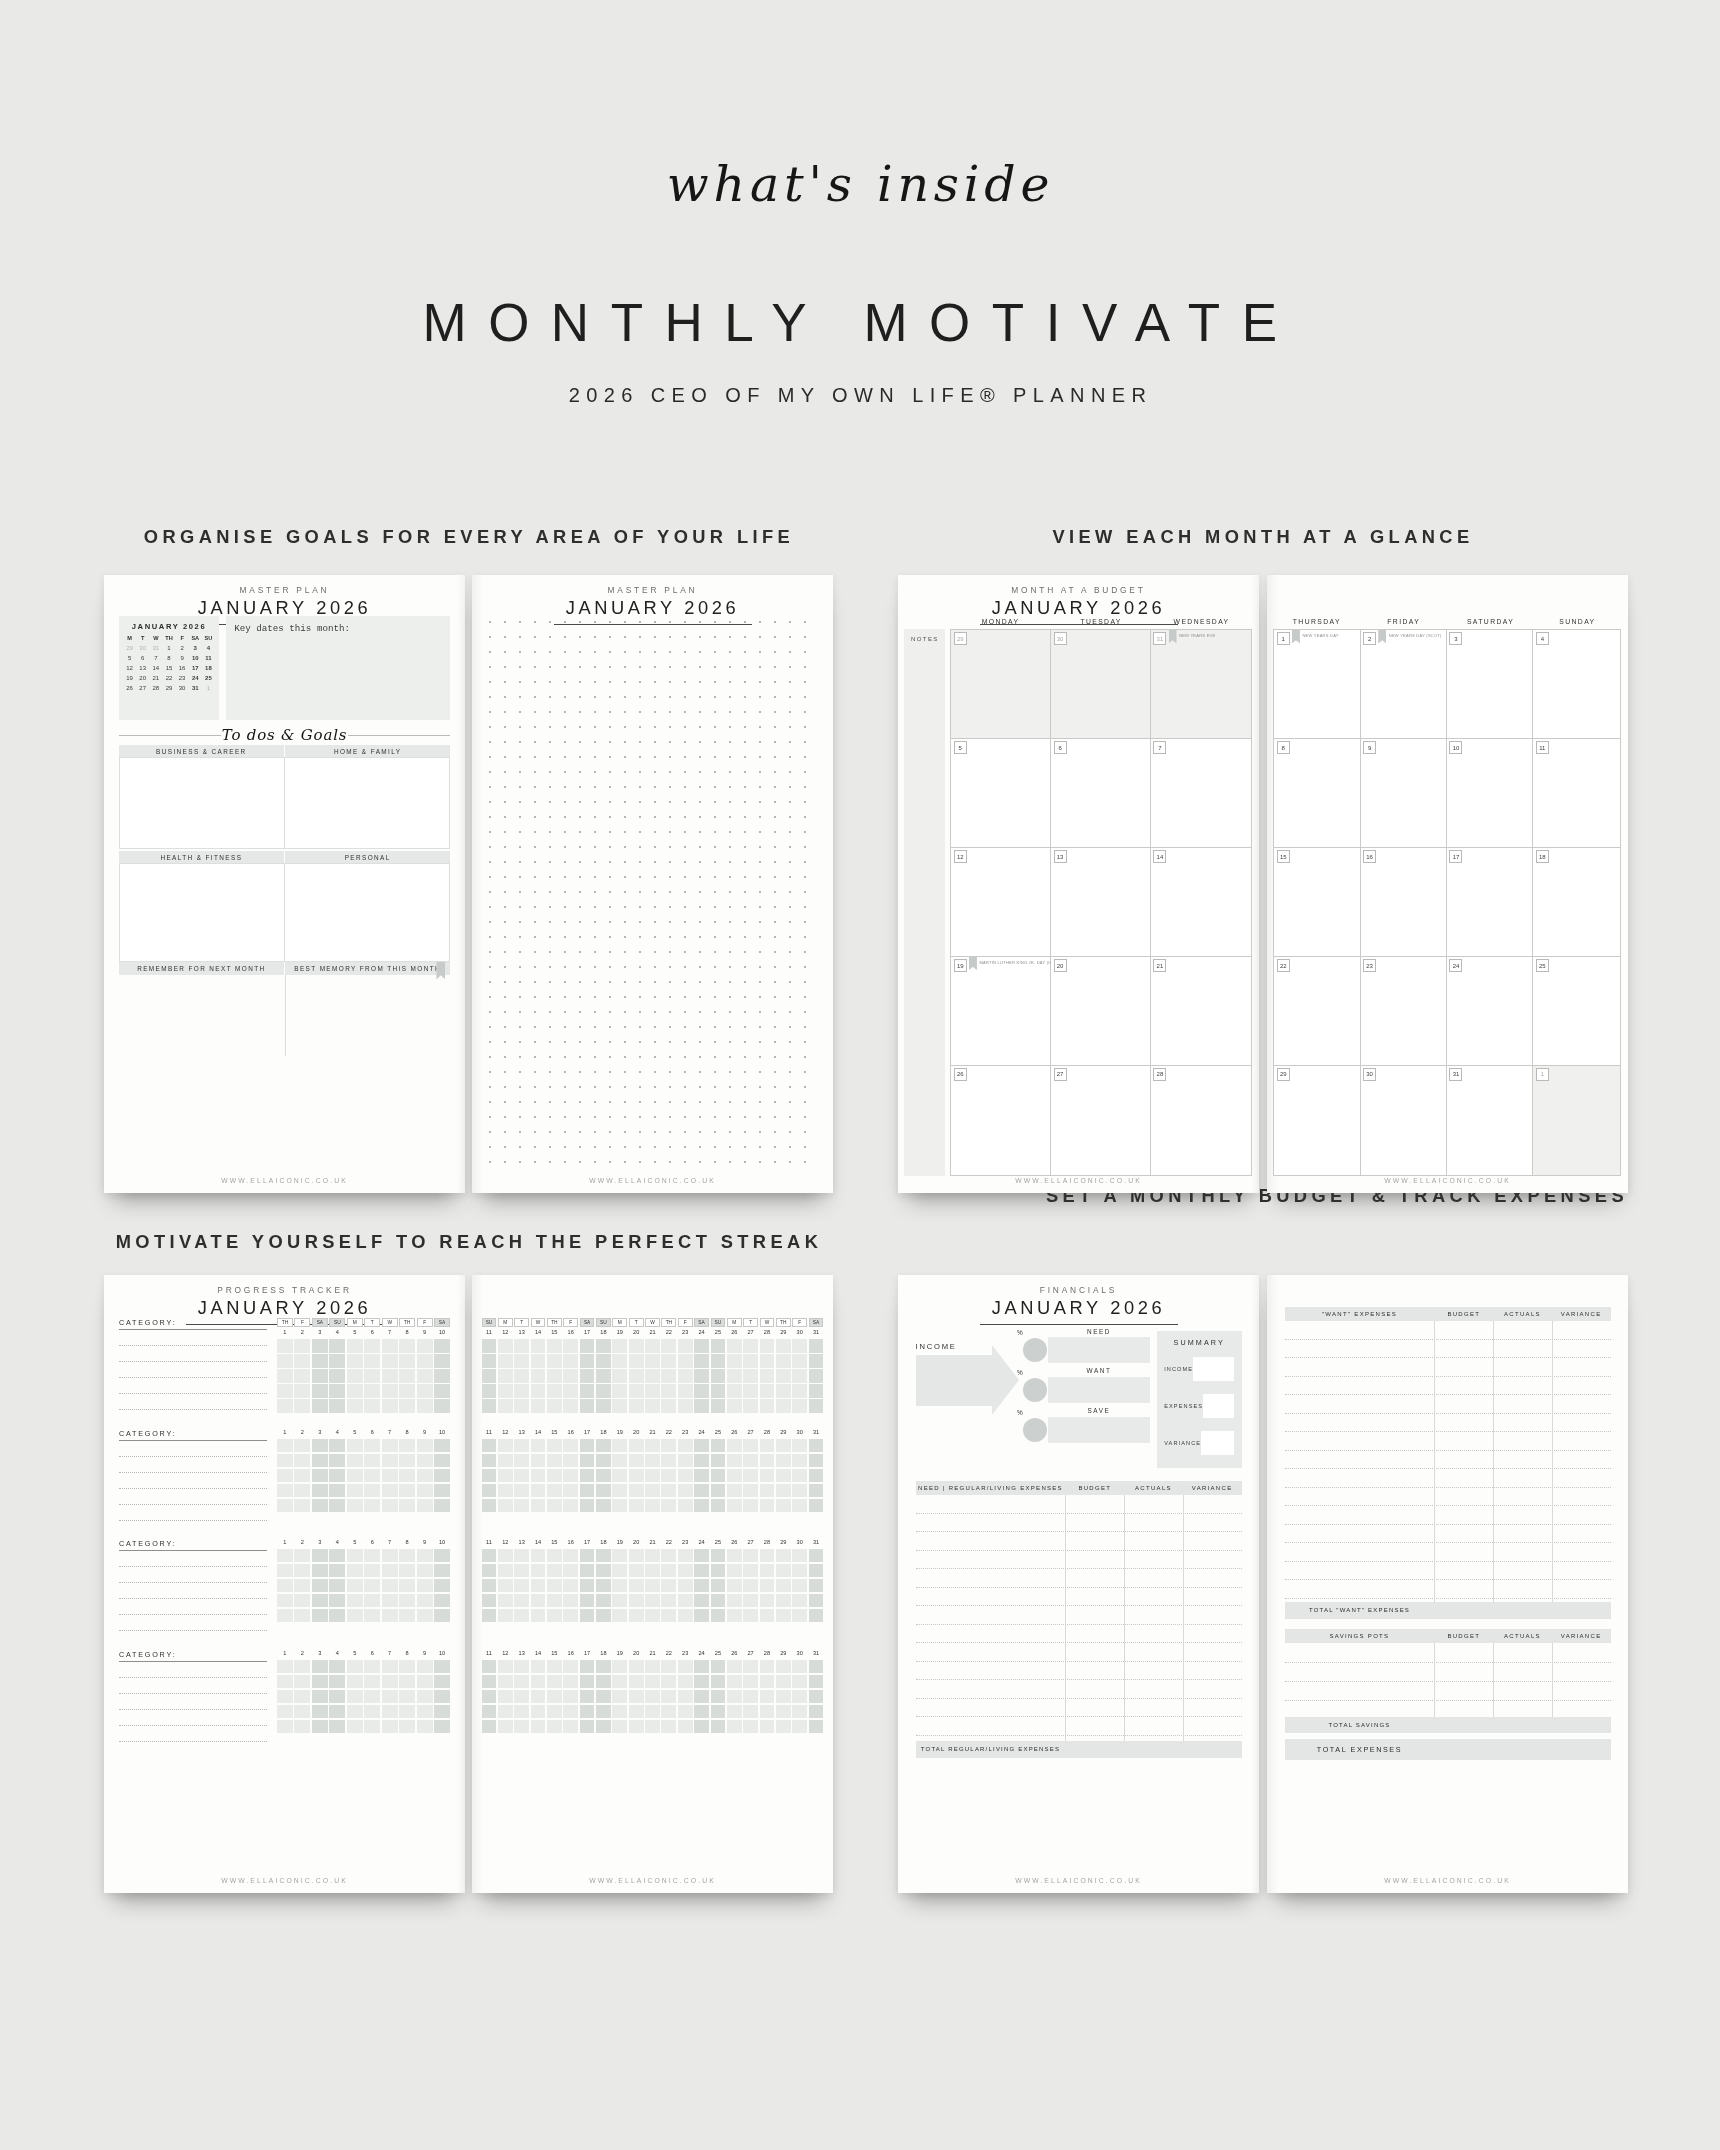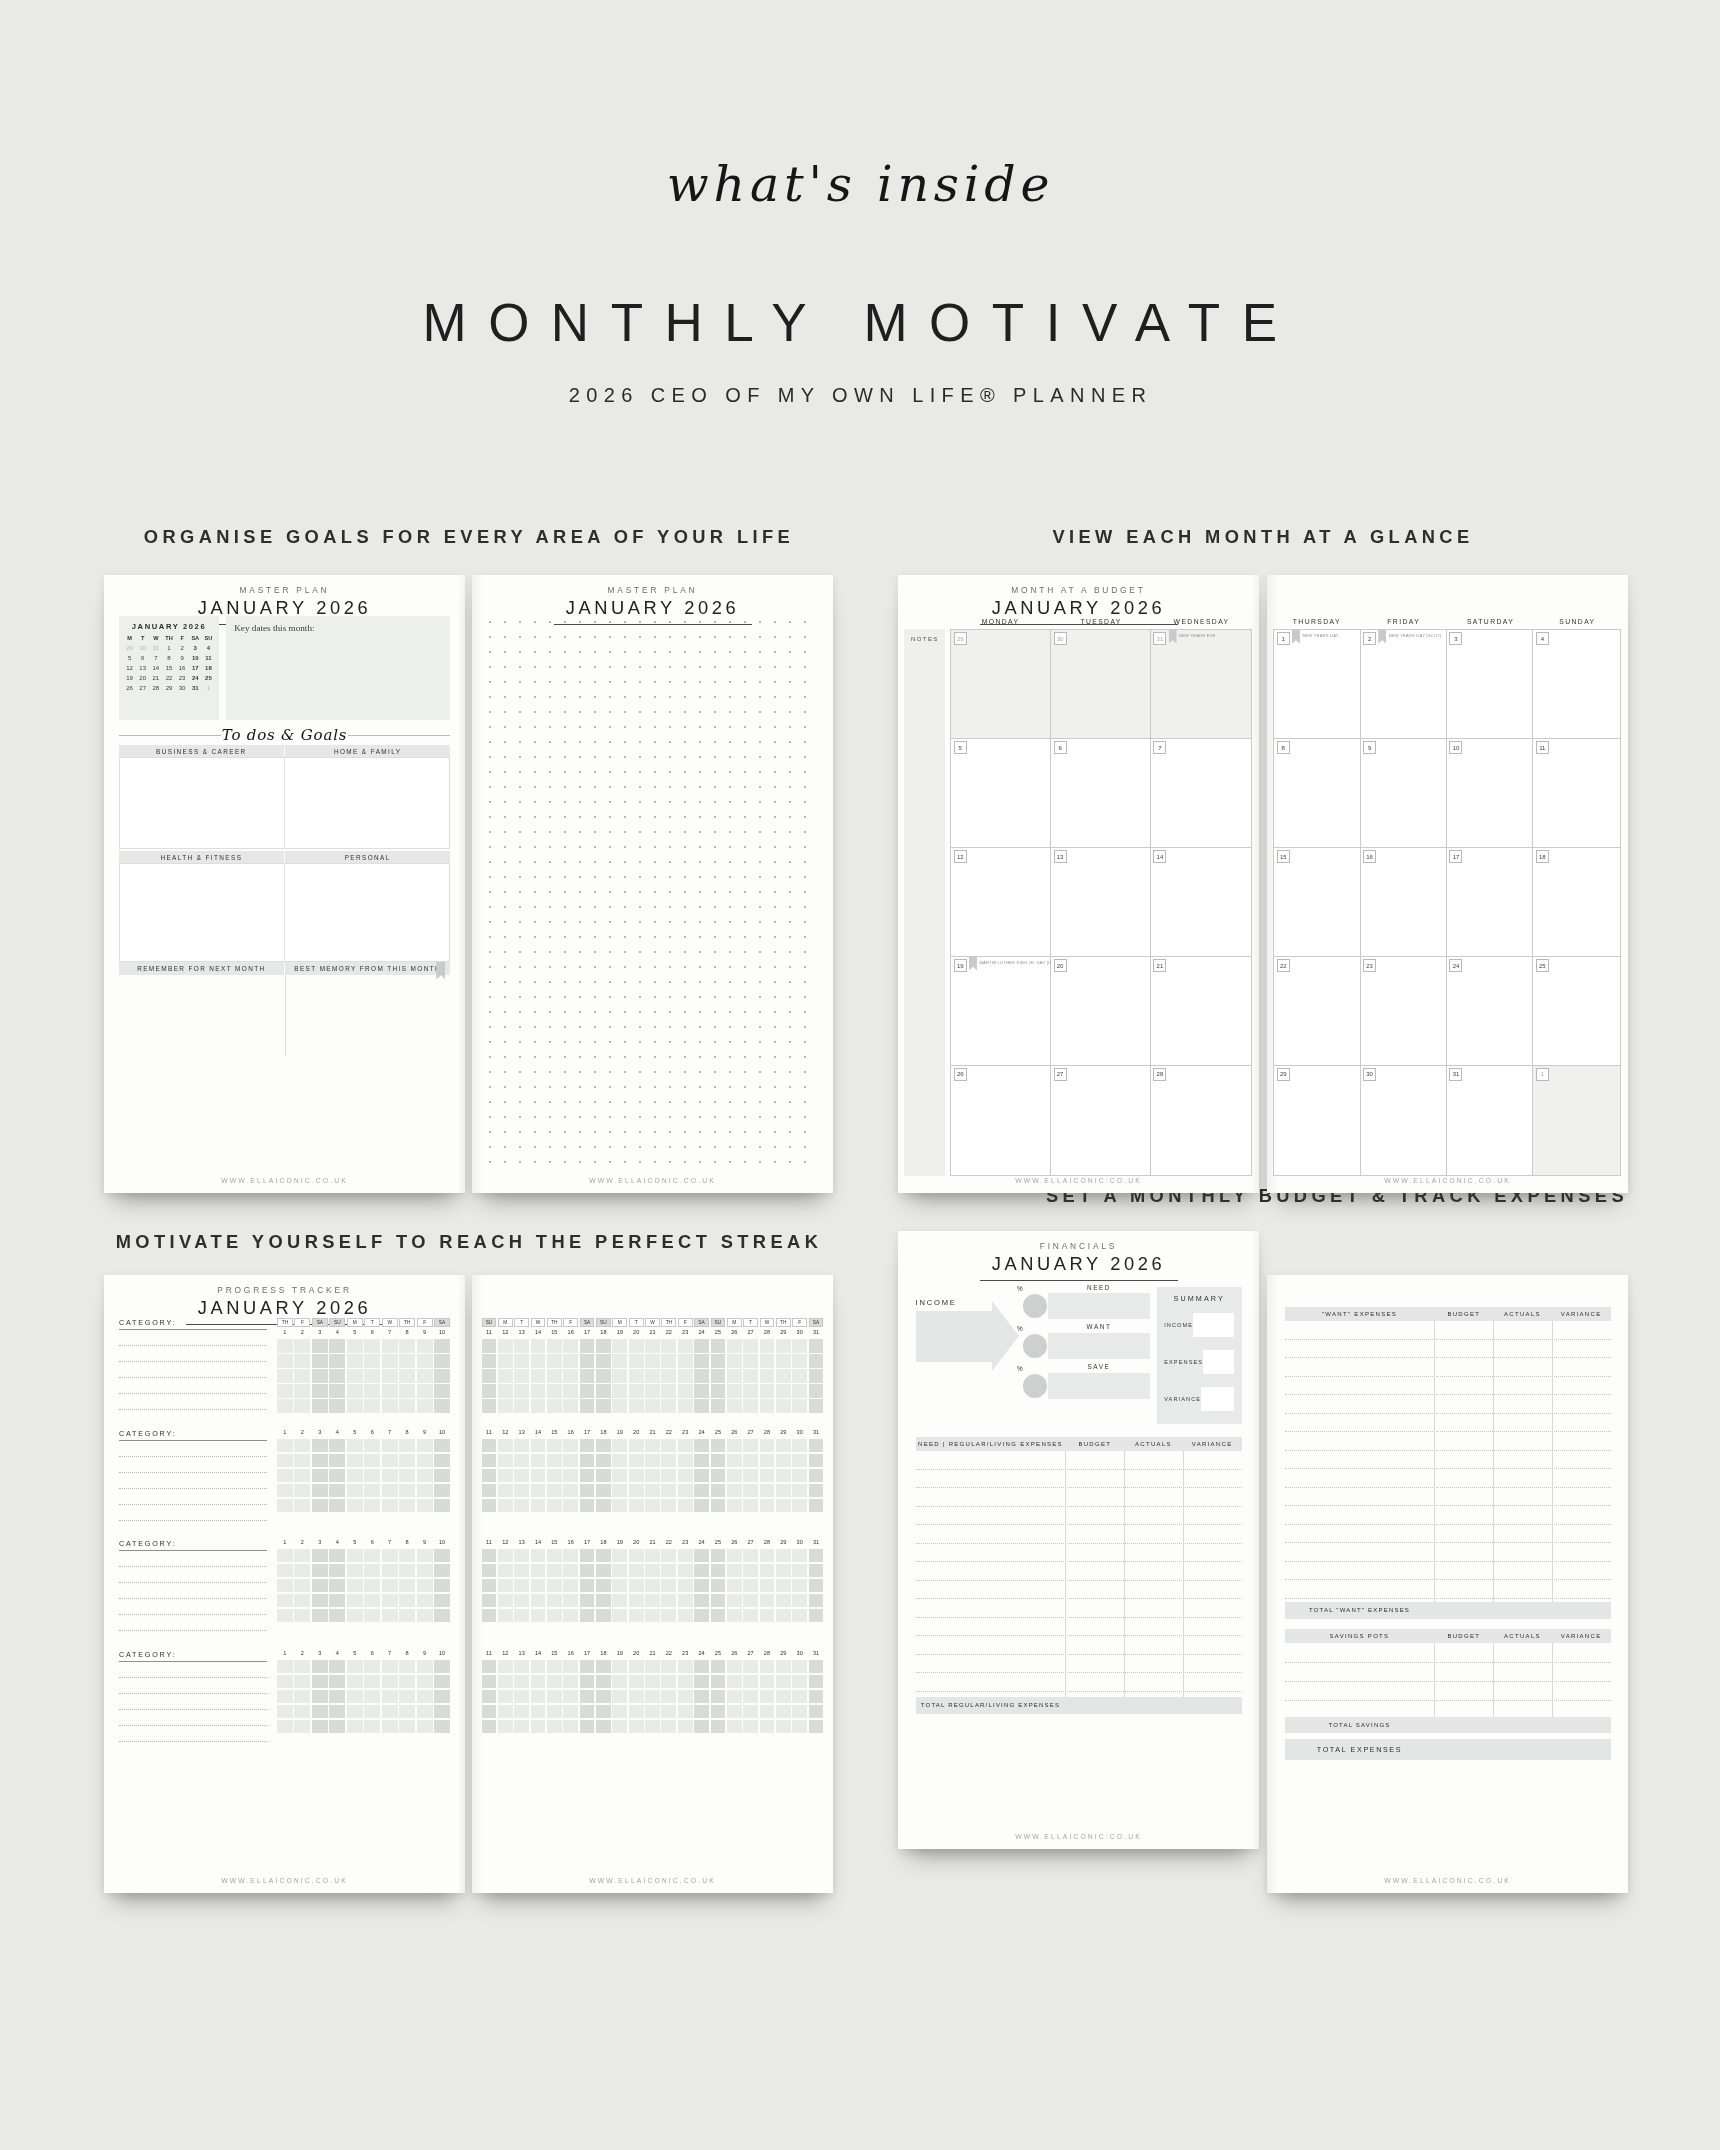--- a/index.html
+++ b/index.html
@@ -23,39 +23,39 @@
   
   .page{position:absolute;width:361px;height:618px;background:#fdfdfc;
     box-shadow:0 17.5px 21px -11px rgba(60,60,58,.45),0 3.2px 8px rgba(60,60,58,.12);}
   .page.inR::before{content:'';position:absolute;left:0;top:0;bottom:0;width:11px;
     background:linear-gradient(90deg,rgba(0,0,0,.05),rgba(0,0,0,0));}
   .page.inL::after{content:'';position:absolute;right:0;top:0;bottom:0;width:8px;
     background:linear-gradient(270deg,rgba(0,0,0,.04),rgba(0,0,0,0));}
   #mp-left{left:104px;top:575px;} #mp-right{left:472px;top:575px;}
   #maag-left{left:898px;top:575px;} #maag-right{left:1267px;top:575px;}
   #tr-left{left:104px;top:1275px;} #tr-right{left:472px;top:1275px;}
-  #fin-left{left:898px;top:1231px;} #fin-right{left:1267px;top:1275px;}
+  #fin-left{left:898px;top:1275px;} #fin-right{left:1267px;top:1275px;}
 
   .phead{position:absolute;top:9.6px;left:0;right:0;text-align:center;}
   .plabel{font-size:8.4px;letter-spacing:2.8px;color:#6b6d6b;}
   .pmonth{font-size:18.3px;letter-spacing:3.6px;color:#222;margin-top:2.4px;}
   .prule{width:198px;border-bottom:1.2px solid #4a4a4a;margin:4.8px auto 0;}
   .pfoot{position:absolute;bottom:8.8px;left:0;right:0;text-align:center;
     font-size:6.8px;letter-spacing:2.1px;color:#a3a5a3;}
 
   
   .mp-top{position:absolute;left:15px;right:15px;top:41px;height:104px;display:flex;gap:7.2px;}
   .minical{width:100px;background:#edefec;box-sizing:border-box;padding:5.6px 4px 3.2px;}
   .mc-title{text-align:center;font-size:7.6px;font-weight:700;letter-spacing:1.6px;color:#2c2c2c;margin-bottom:4.8px;}
   .mc-grid{display:grid;grid-template-columns:repeat(7,1fr);row-gap:4px;}
   .mc-h{font-size:5.6px;font-weight:700;text-align:center;color:#2e2e2e;}
   .mc-d{font-size:6px;text-align:center;color:#3c3c3c;}
   .mc-d.m{color:#b2b4b2;} .mc-d.b{font-weight:700;}
   .keydates{flex:1;background:#edefec;padding:7.2px 8px;box-sizing:border-box;
-    font-family:Liberation Serif, serif;font-size:9.2px;color:#3c3c3c;}
+    font-family:Liberation Mono, monospace;font-size:9.2px;color:#3c3c3c;}
   .todos{position:absolute;left:15px;right:15px;top:151px;display:flex;align-items:center;gap:1px;}
   .todos .hline{flex:1;border-top:0.8px solid #b9bbb9;}
   .script2{font-family:"DejaVu Serif",serif;font-style:italic;font-size:15px;color:#141414;letter-spacing:0.8px;}
   .quad{position:absolute;left:15px;right:15px;top:170px;height:217px;}
   .qhdrs{position:absolute;left:0;right:0;height:12px;display:flex;gap:1.6px;}
   .qh{flex:1;background:#e5e8e6;display:flex;align-items:center;justify-content:center;
     font-size:6.4px;letter-spacing:1.4px;color:#2f2f2f;}
   .qbody{position:absolute;left:0;right:0;display:flex;}
   .qcell{flex:1;border:0.8px solid #dedfdd;background:#fff;}
   .qcell.c2{border-left:none;}

